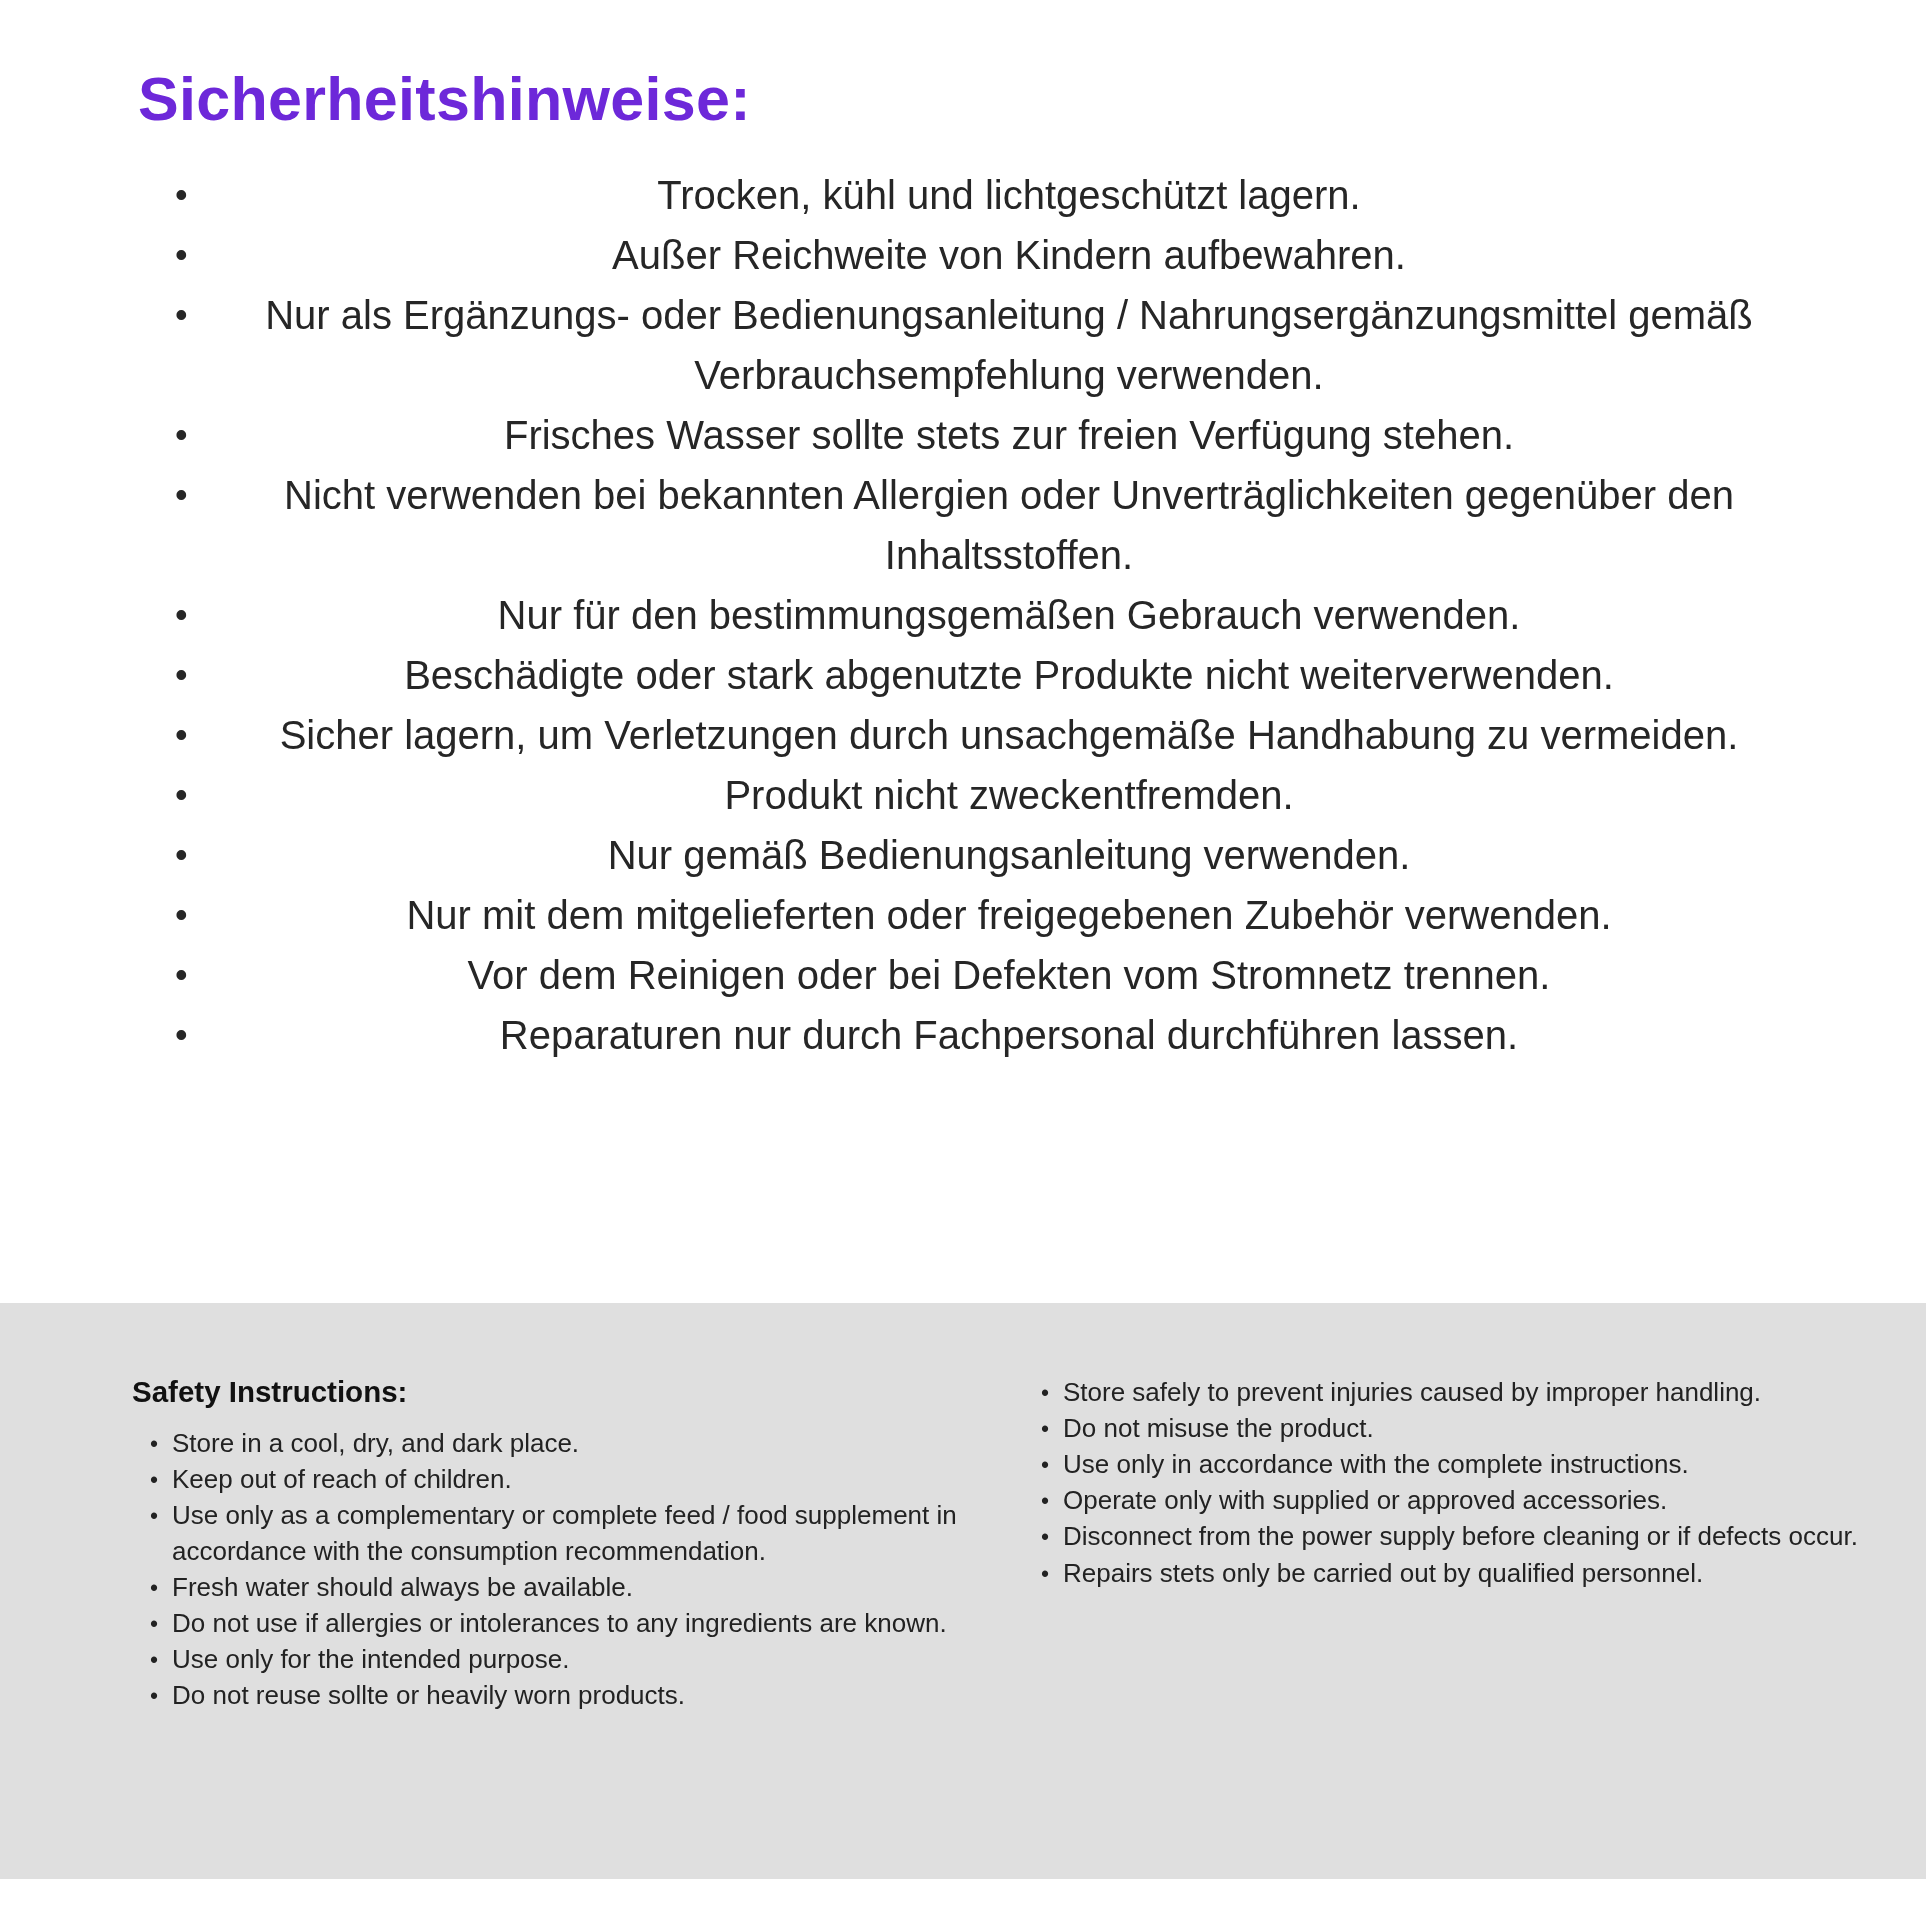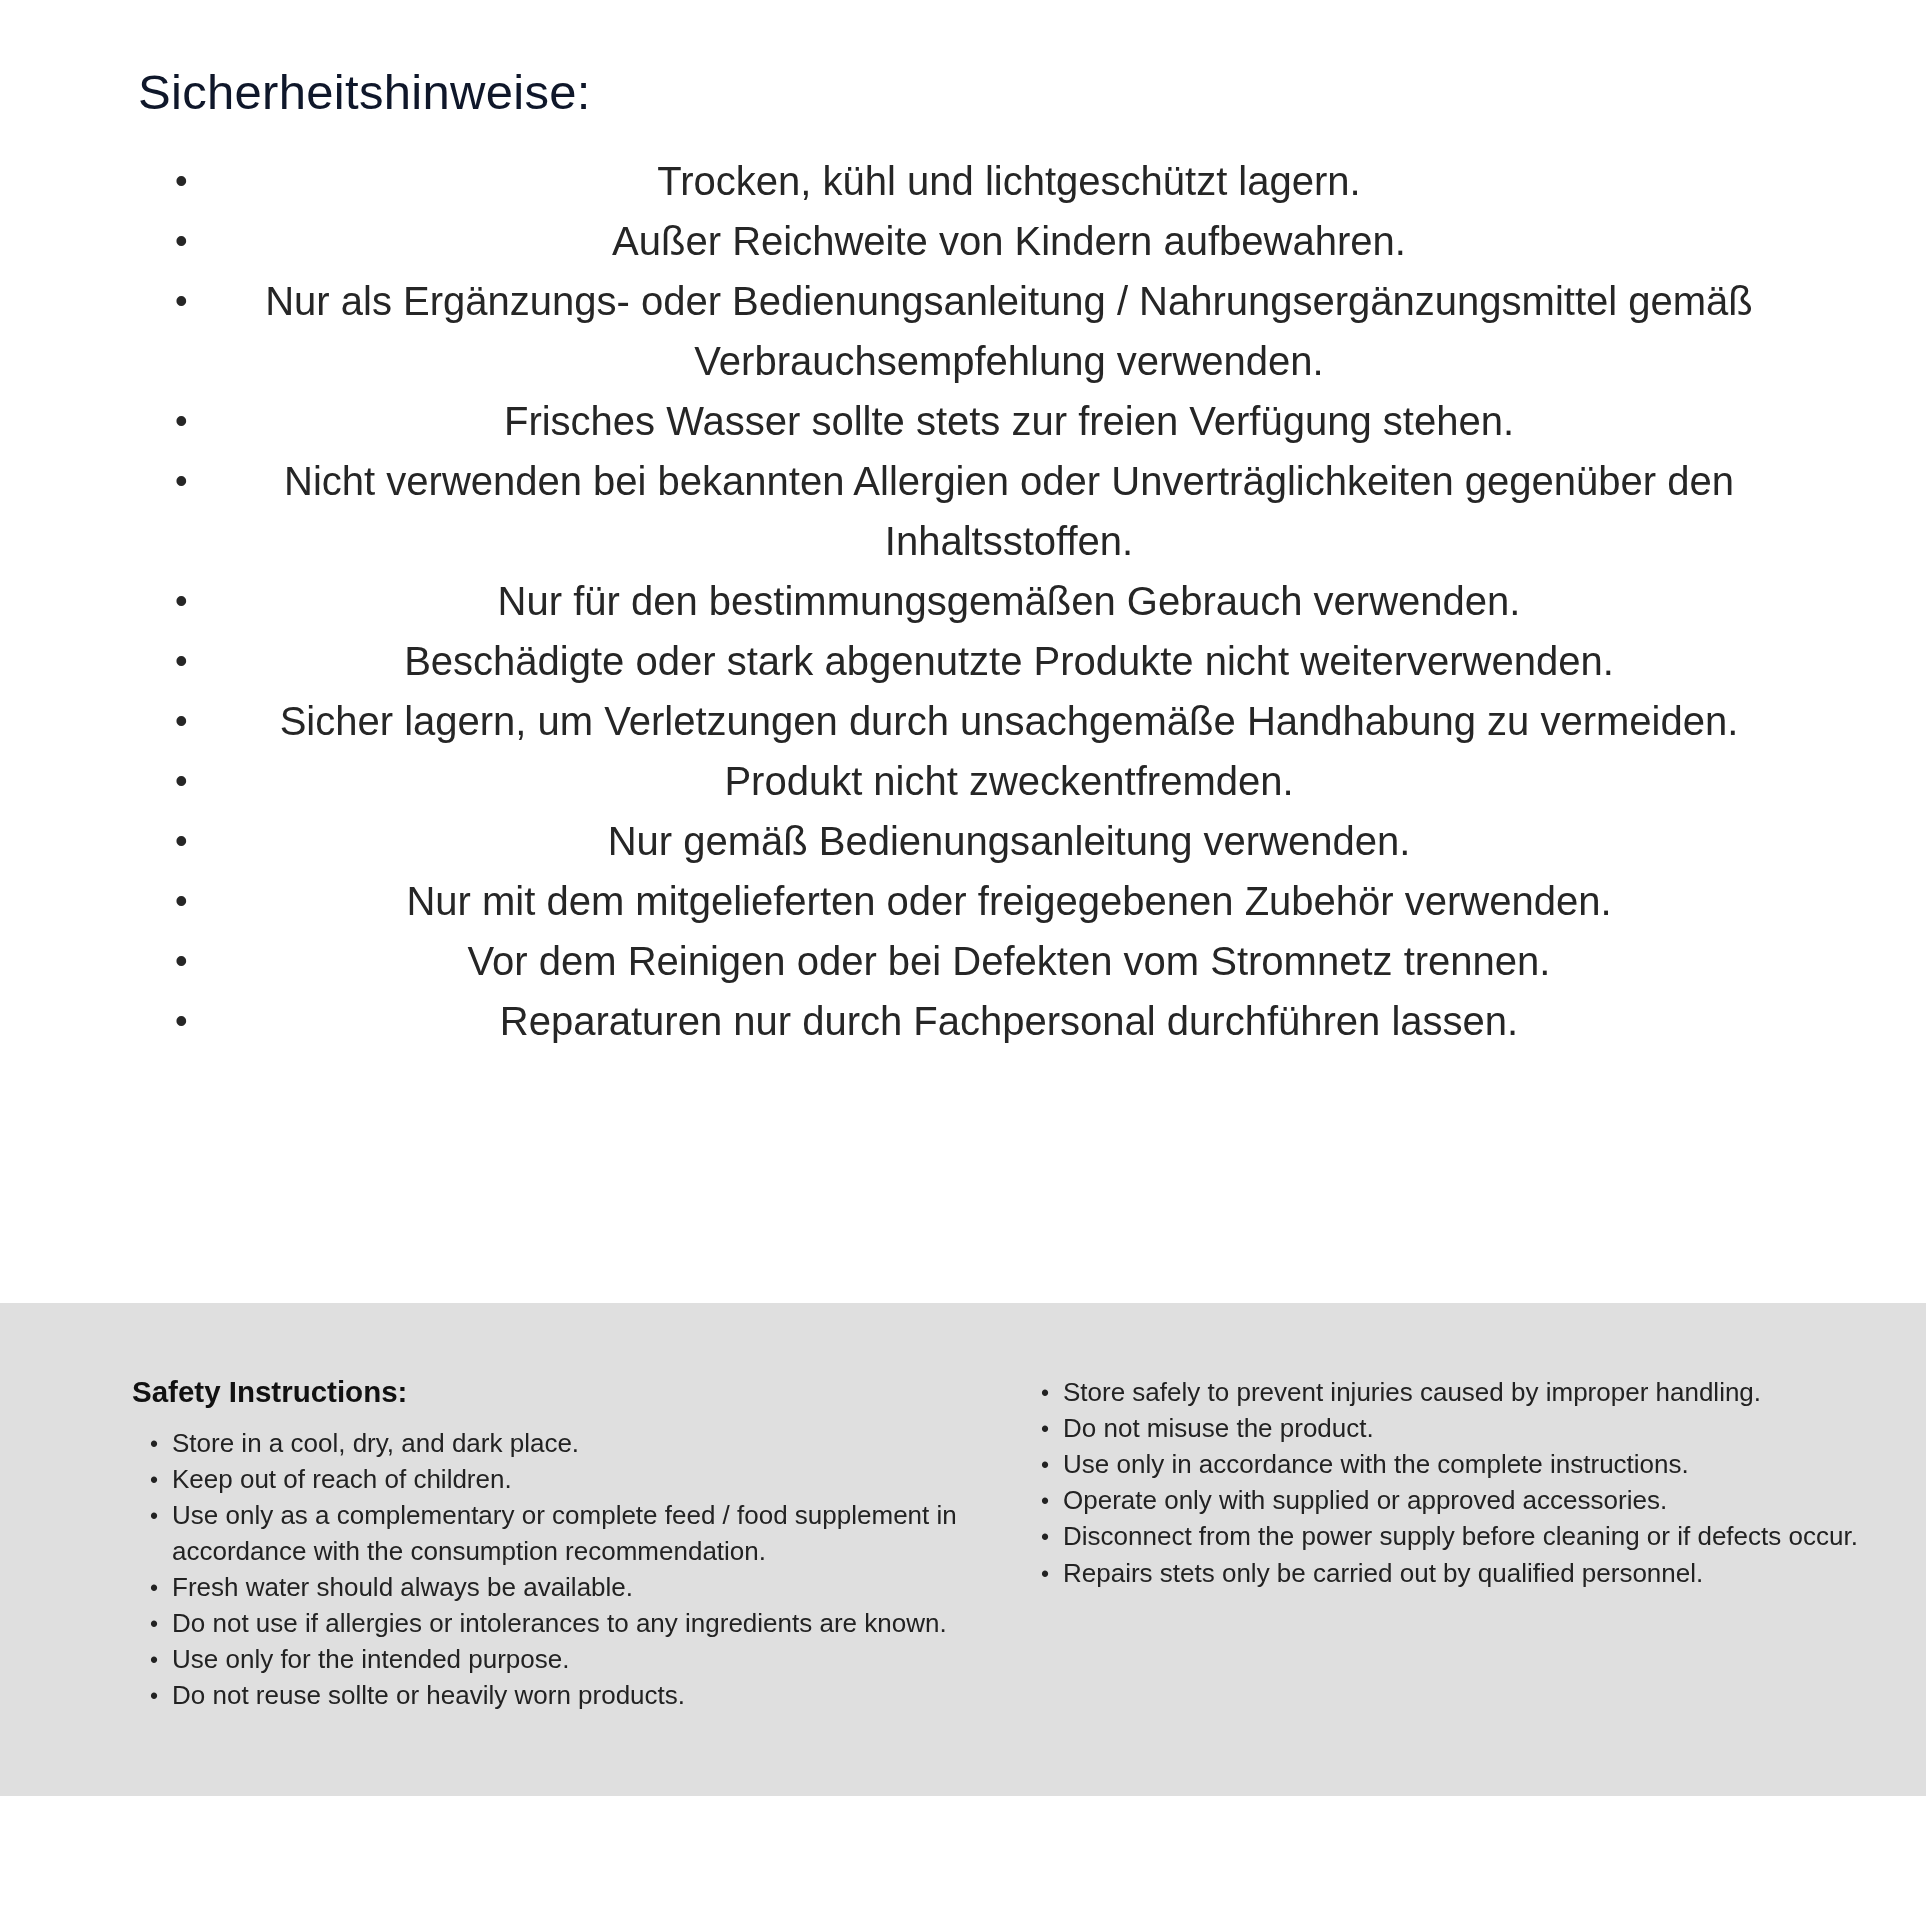--- a/index.html
+++ b/index.html
@@ -19,23 +19,23 @@
     overflow: hidden;
   }
   
   .german-section {
     box-sizing: border-box;
     height: 1303px;
     padding: 64px 116px 0 138px;
     background: #ffffff;
   }
   .german-title {
-    font-size: 49px;
-    font-weight: 400;
-    color: #0f172a;
+    font-size: 61px;
+    font-weight: 700;
+    color: #6d28d9;
     margin: 0 0 31px 0;
     letter-spacing: 0.3px;
   }
   ul.safety-list {
     list-style: none;
     margin: 0;
     padding: 0 0 0 37px;
   }
   .german-section ul.safety-list li {
     display: flex;
@@ -50,21 +50,21 @@
     font-size: 36px;
     line-height: 1.66;
   }
   .german-section .item-text {
     flex: 1 1 auto;
     text-align: center;
   }
   
   .english-section {
     box-sizing: border-box;
-    height: 493px;
+    height: 576px;
     background: #dfdfdf;
     padding: 72px 96px 0 132px;
     display: flex;
     align-items: flex-start;
   }
   .col-left {
     width: 854px;
     flex: 0 0 auto;
   }
   .col-right {

